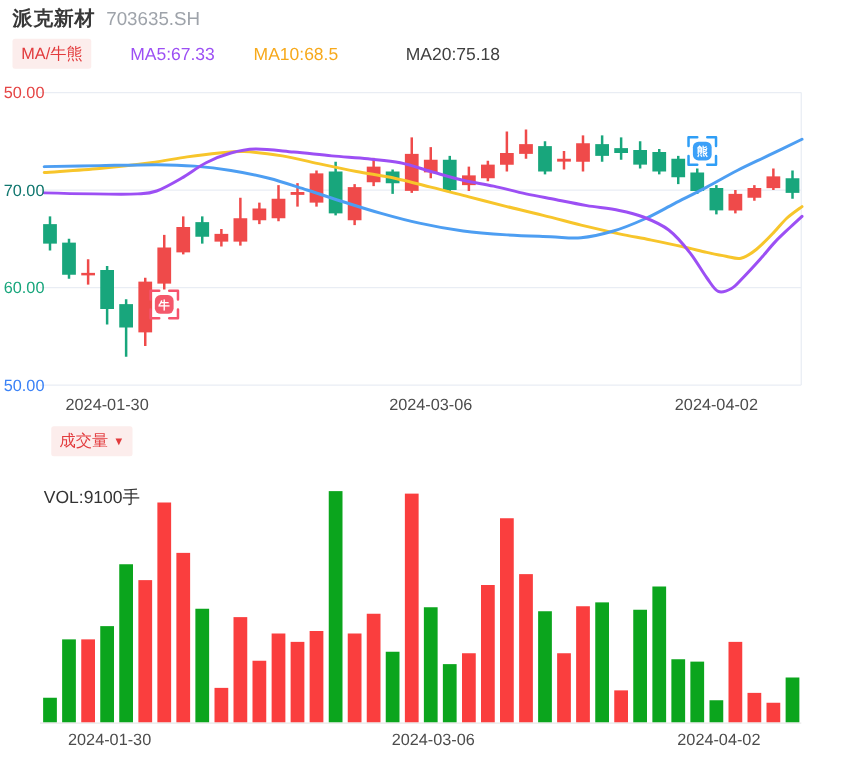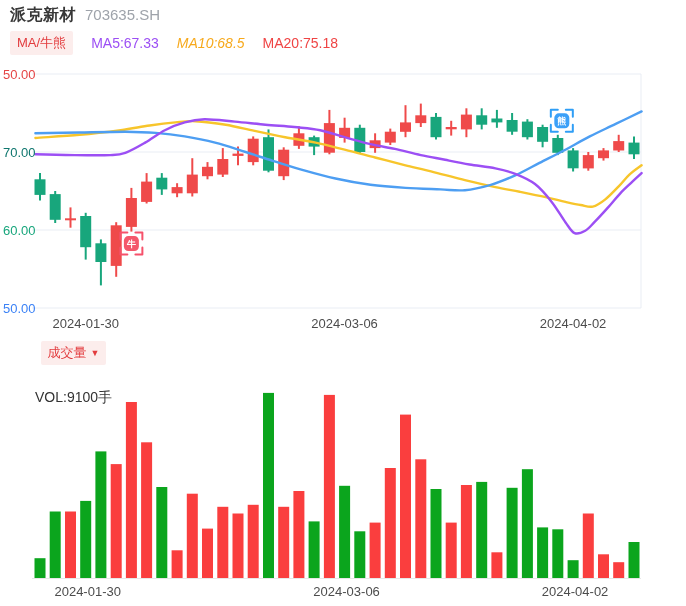--- a/index.html
+++ b/index.html
@@ -3,25 +3,25 @@
 <meta charset="utf-8">
 <style>
   html,body{margin:0;padding:0;background:#fff;}
   body{width:686px;height:606px;overflow:hidden;font-family:"Liberation Sans",sans-serif;}
   #app{position:relative;width:686px;height:606px;background:#fff;}
   #chart-svg{position:absolute;left:0;top:0;z-index:0;}
   #overlay{position:absolute;left:0;top:0;width:632px;height:606px;z-index:1;pointer-events:none;}
   .title-row{position:absolute;left:10px;top:5px;display:flex;align-items:baseline;gap:9px;}
   .stock-name{font-size:16px;font-weight:bold;color:#383838;letter-spacing:.5px;}
   .stock-code{font-size:15px;color:#9ea3aa;}
-  .ma-row{position:absolute;left:10px;top:31px;display:flex;align-items:center;gap:18px;font-size:14px;}
+  .ma-row{position:absolute;left:10px;top:31px;display:flex;align-items:center;gap:31px;font-size:14px;}
   .pink-badge{background:#fcedec;color:#e23b3d;font-size:13px;padding:3px 7px;border-radius:2px;display:inline-flex;align-items:center;gap:4px;pointer-events:auto;cursor:pointer;}
   .ma5{color:#9c4ff4;}
-  .ma10{color:#f7a91b;font-style:italic;}
-  .ma20{color:#ef4444;}
+  .ma10{color:#f7a91b;}
+  .ma20{color:#404040;margin-left:23px;}
   .y-label{position:absolute;left:3px;font-size:13px;transform:translateY(-50%);background:transparent;}
   .x-label{position:absolute;font-size:13px;color:#4c4c4c;transform:translateX(-50%);white-space:nowrap;}
   .vol-header{position:absolute;left:35px;top:341px;display:flex;align-items:center;gap:24px;flex-direction:column;}
   .vol-caret{font-size:9px;line-height:1;}
   .vol-value{font-size:14px;color:#333333;}
 </style>
 </head>
 <body>
 
 <div id="app">

